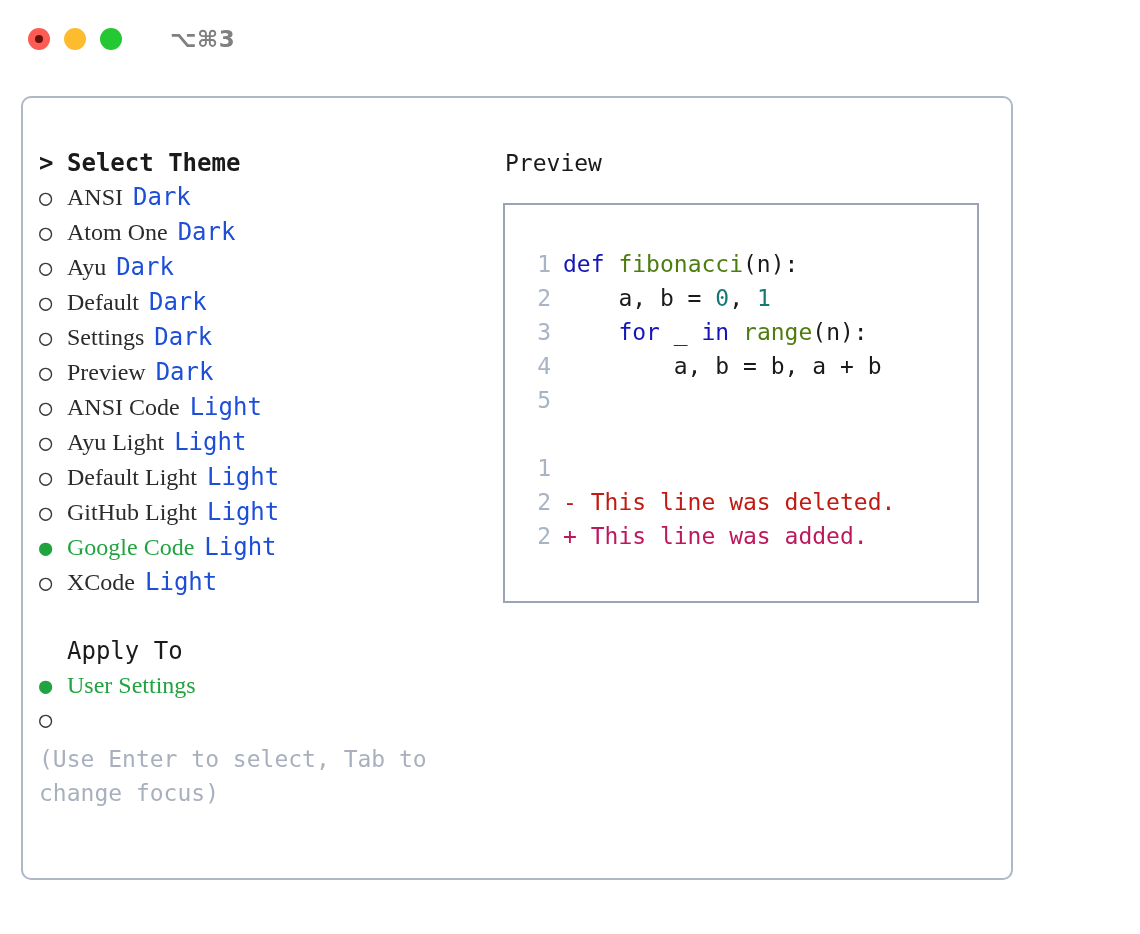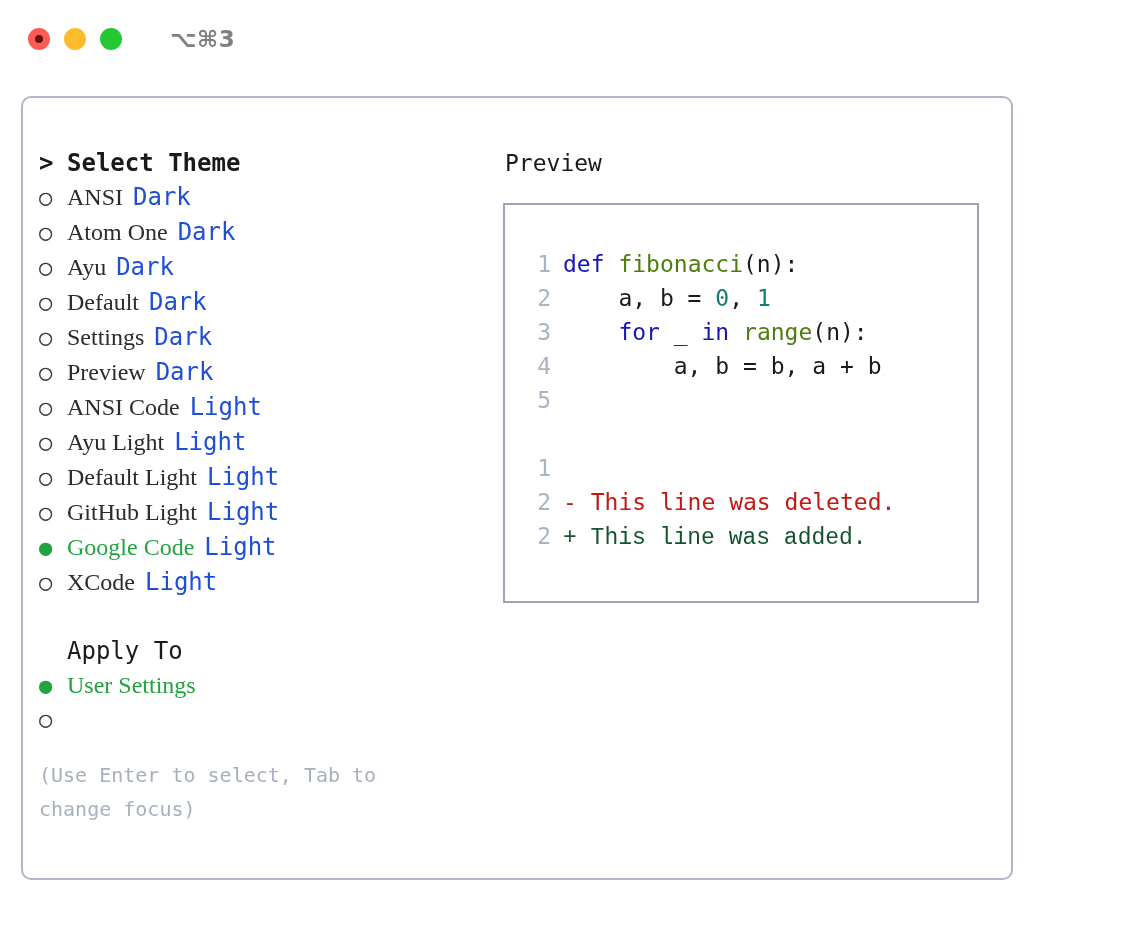--- a/index.html
+++ b/index.html
@@ -135,23 +135,23 @@
     font-size: 24px;
     line-height: 34px;
     color: #1a1a1a;
     white-space: pre;
   }
   .sub-header .bullet { color: transparent; }
 
   #hint {
     position: absolute;
     left: 16px;
-    top: 660px;
+    top: 644px;
     width: 420px;
-    font-size: 20px;
+    font-size: 23px;
     line-height: 34px;
     color: #a8b0bd;
     white-space: pre-wrap;
   }
 
   
   #right-col {
     position: absolute;
     left: 480px;
     top: 48px;
@@ -193,21 +193,21 @@
 
   .tok-kw      { color: #1515b8; text-align: center; }
   .tok-fn      { color: #4d7c0f; }
   .tok-num     { color: #127a74; }
   .tok-plain   { color: #1a1a1a; }
 
   .blank-line { height: 34px; }
 
   .diff-ctx  { color: #7d7d7d; }
   .diff-del  { color: #c21a12; }
-  .diff-add  { color: #14532d; font-family: Liberation Mono, monospace; }
+  .diff-add  { color: #be185d; }
 
   .diff-line .lineno { color: #a8b4c4; }
 </style>
 </head>
 <body>
 
 <div id="window">
 
   <div id="titlebar">
     <div class="traffic-lights">

